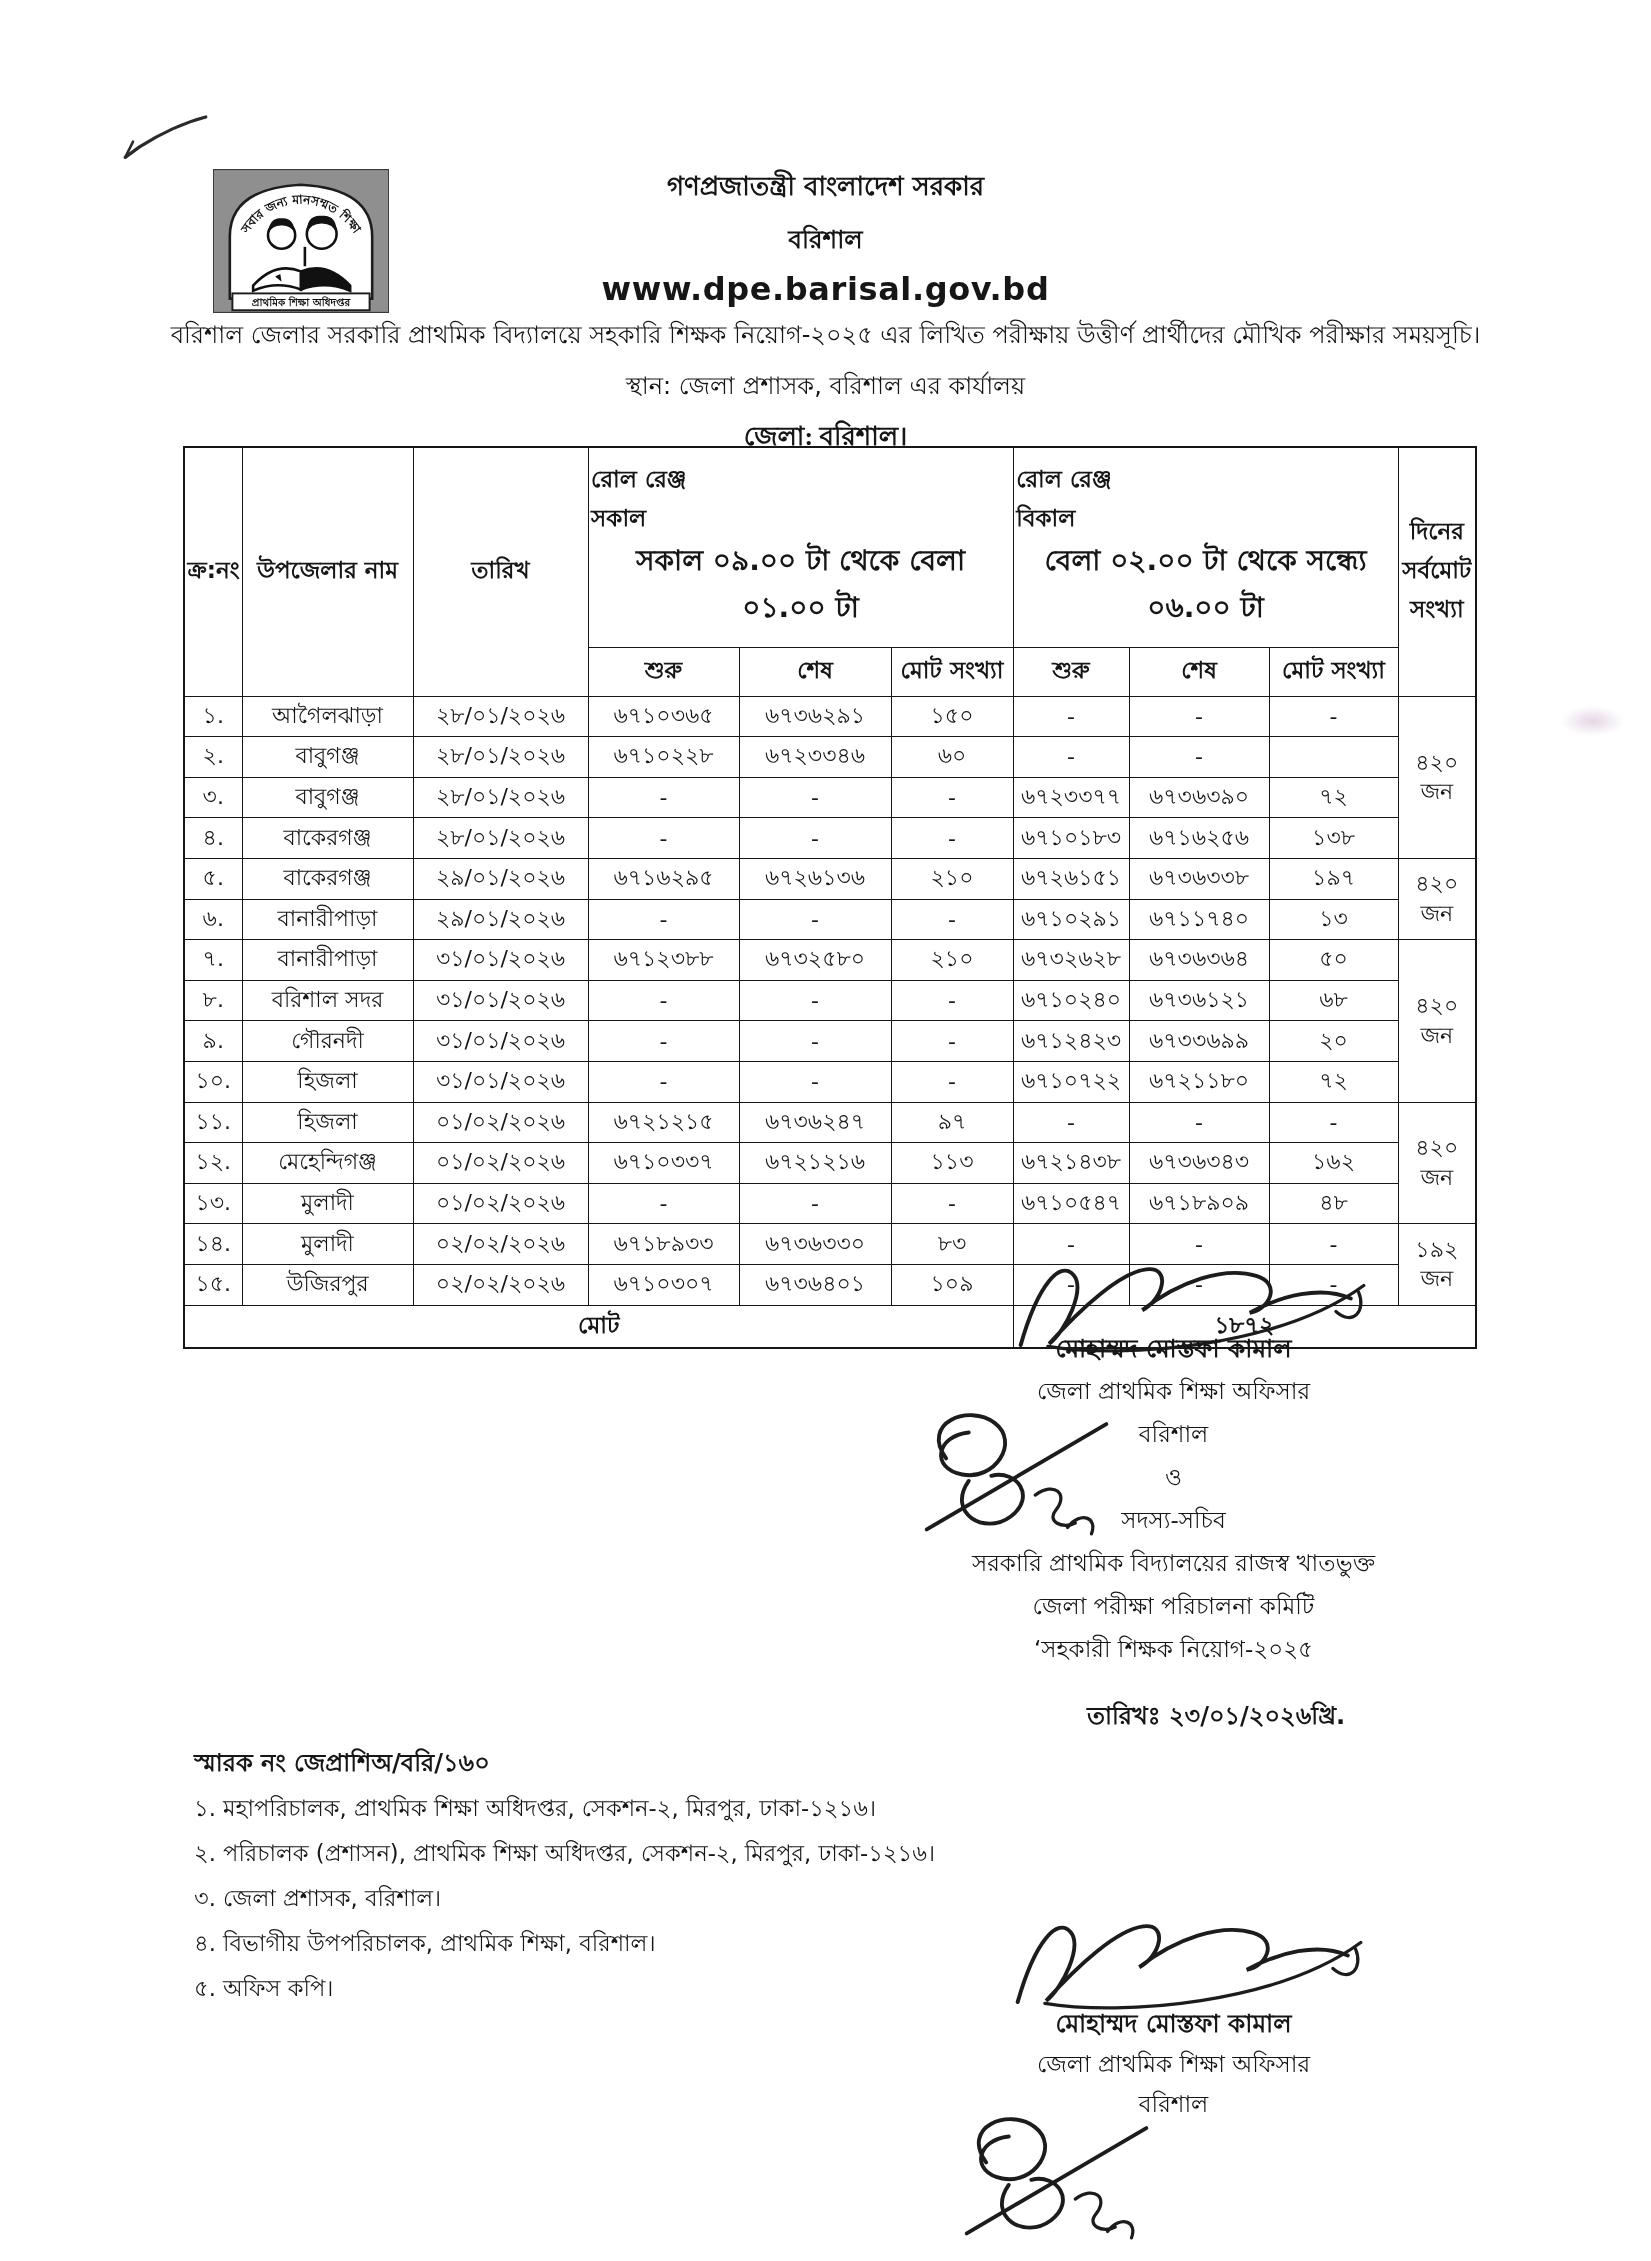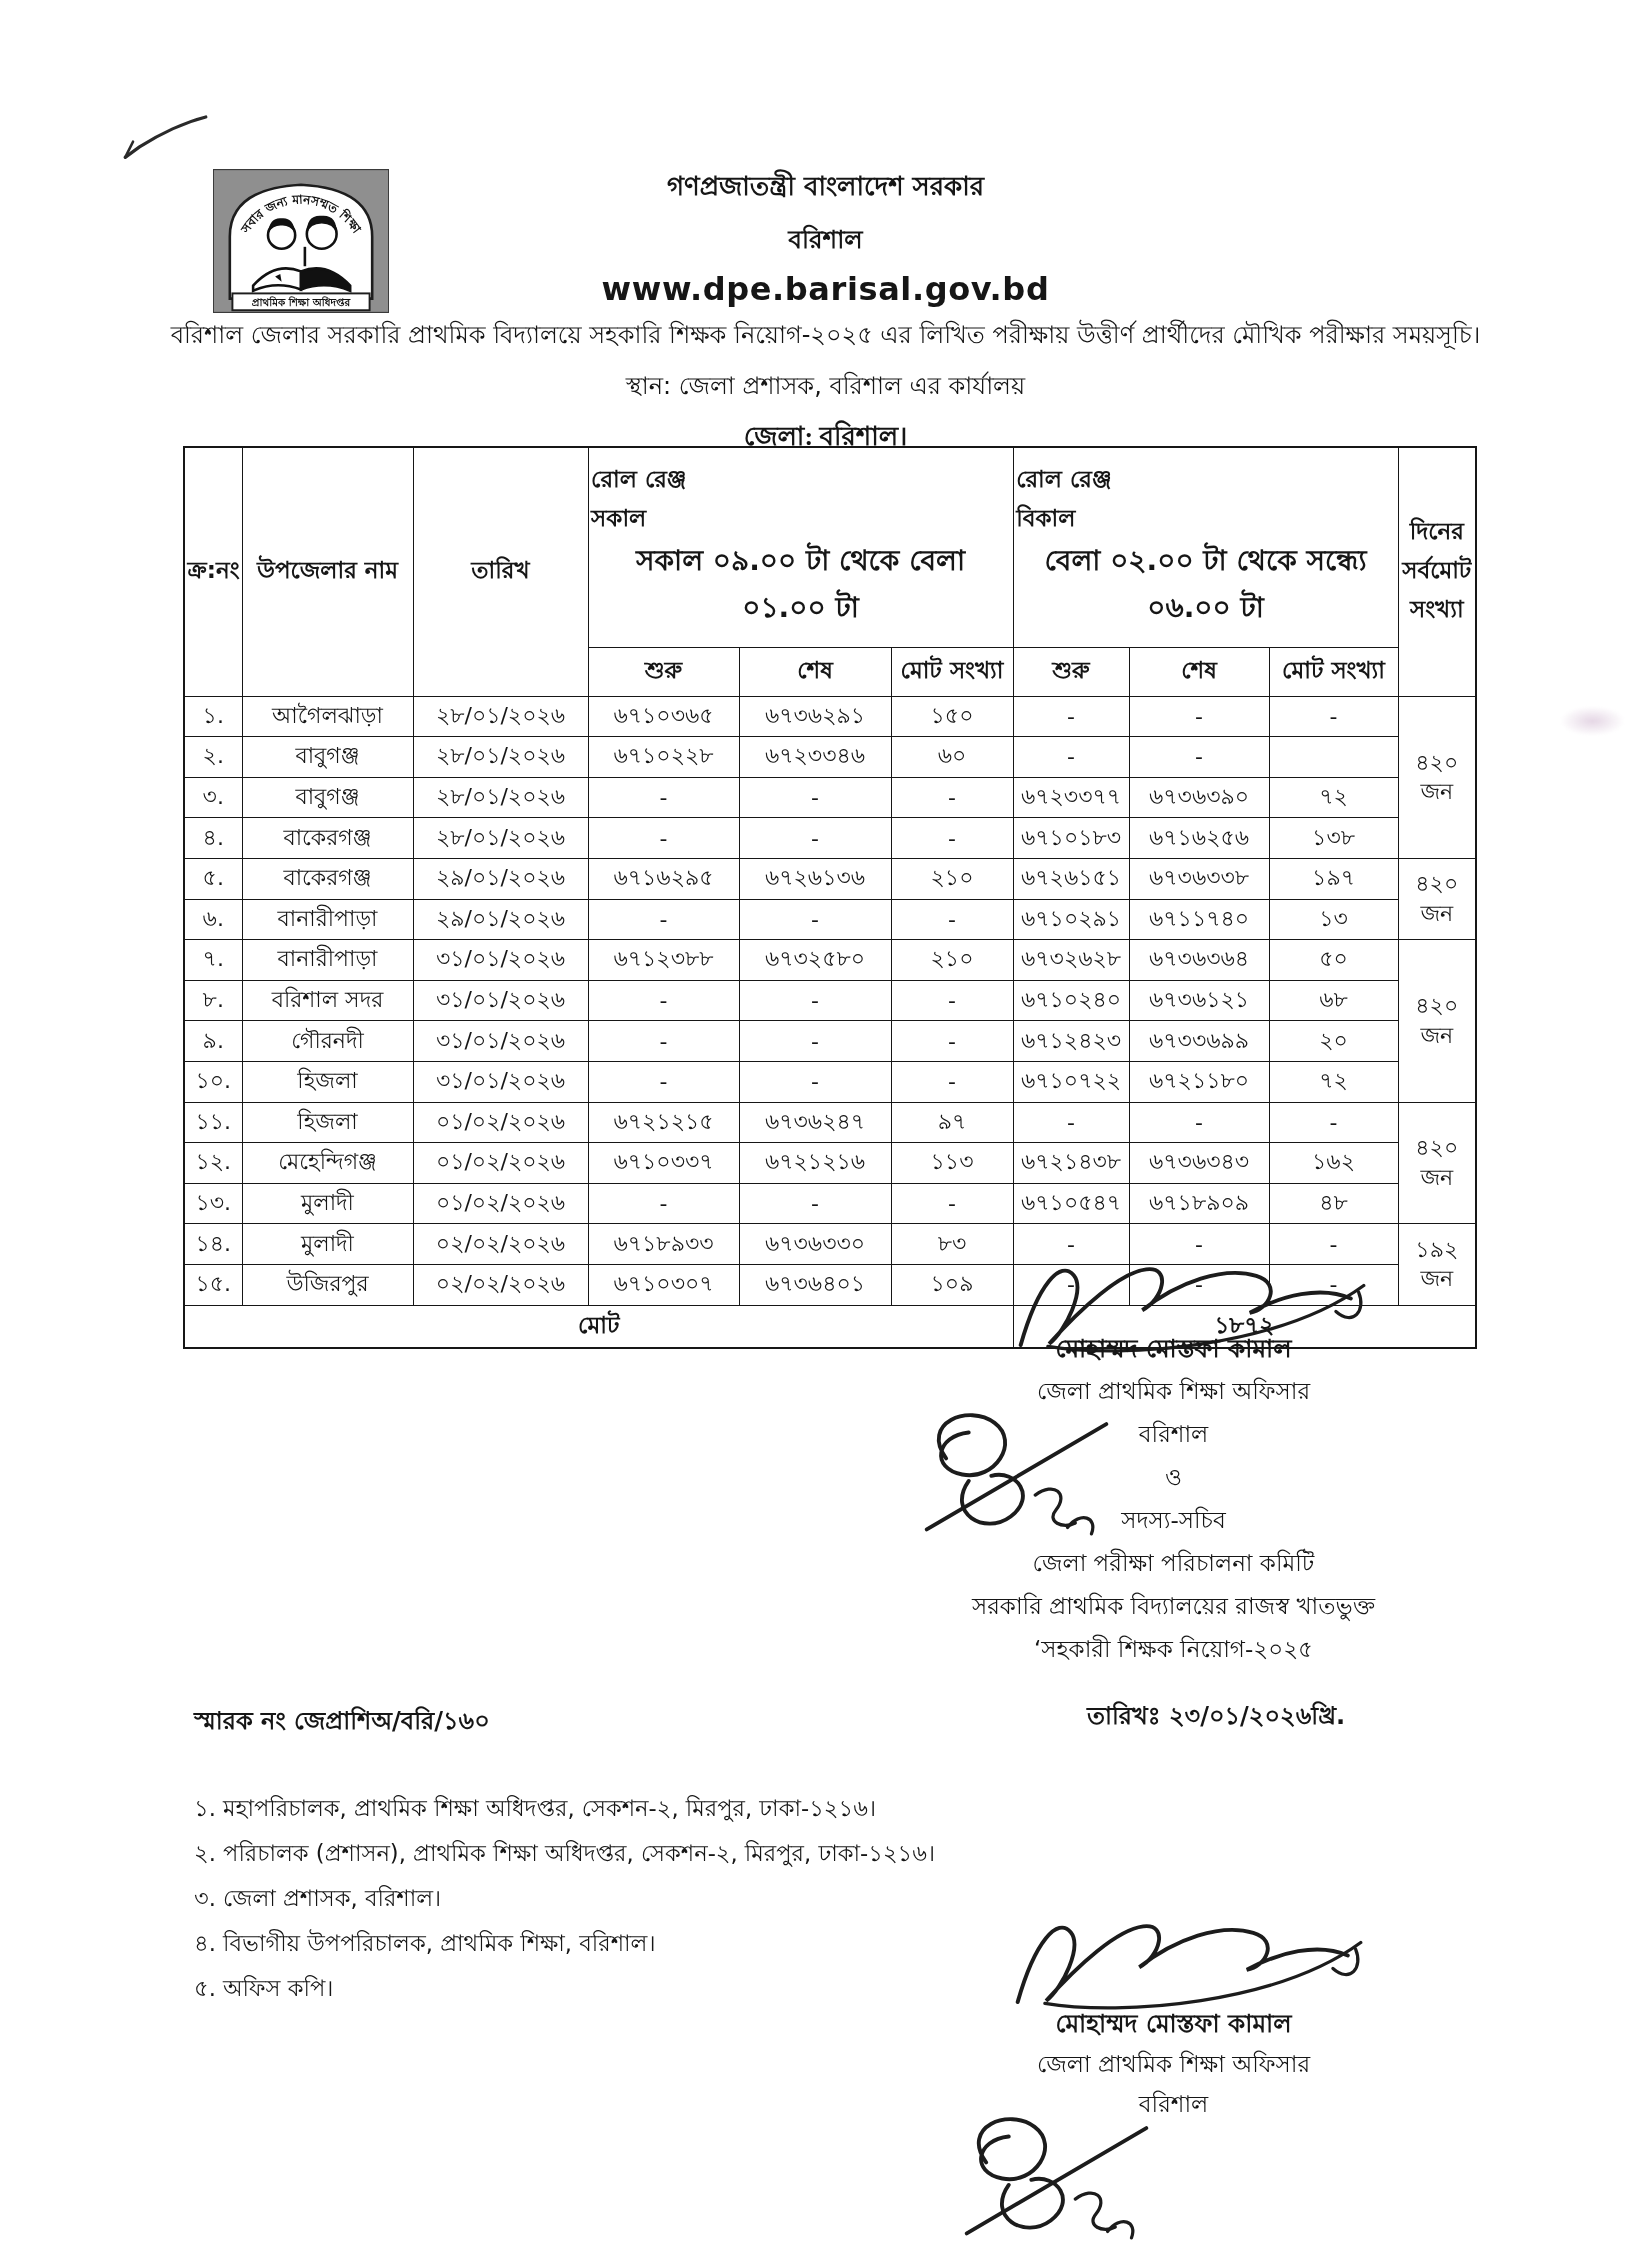--- a/index.html
+++ b/index.html
@@ -49,21 +49,21 @@
   td[data-name="cell-day-total"] div{line-height:1.35;}
   tr.total-row{height:43px;}
   td.total-label{text-align:right;padding-right:11.6px;font-weight:bold;font-size:23px;}
   td.total-value{font-weight:bold;font-size:23px;}
   
   .sig-svg{position:absolute;}
   .sig-block{position:absolute;text-align:center;}
   .sig-block .name{font-size:24.6px;font-weight:bold;line-height:43px;}
   .sig-block .ln{font-size:23px;line-height:43px;}
   
-  .memo-no{position:absolute;left:194px;top:1702px;font-size:24px;font-weight:bold;}
+  .memo-no{position:absolute;left:194px;top:1744px;font-size:24px;font-weight:bold;}
   .memo-date{position:absolute;left:1087px;top:1697px;font-size:24px;font-weight:bold;}
   .cc-heading{position:absolute;left:194px;top:1750px;font-size:23px;font-weight:bold;
     text-decoration:underline;text-underline-offset:5.2px;}
   .cc-list{position:absolute;left:194px;top:1786px;list-style:none;margin:0;padding:0;}
   .cc-list li{font-size:22.6px;height:45px;line-height:45px;}
 </style>
 </head>
 <body>
 
 <div class="page" data-name="scanned-document-page">
@@ -357,22 +357,22 @@
     <path d="M32 205 L310 42" fill="none" stroke="#1c1c1c" stroke-width="6" stroke-linecap="round"></path>
     <path d="M200 152 C230 130 252 150 232 175 C217 193 242 205 262 195" fill="none" stroke="#1c1c1c" stroke-width="5" stroke-linecap="round"></path>
     <path d="M250 202 C270 176 297 186 287 212" fill="none" stroke="#1c1c1c" stroke-width="5" stroke-linecap="round"></path>
   </svg>
   <div class="sig-block" style="left:957px;top:1327px;width:433px;" data-name="signatory-block">
     <div class="name" data-name="signatory-name">মোহাম্মদ মোস্তফা কামাল</div>
     <div class="ln" data-name="signatory-title">জেলা প্রাথমিক শিক্ষা অফিসার</div>
     <div class="ln" data-name="signatory-place">বরিশাল</div>
     <div class="ln" data-name="signatory-and">ও</div>
     <div class="ln" data-name="signatory-role">সদস্য-সচিব</div>
+    <div class="ln" data-name="signatory-committee2">সরকারি প্রাথমিক বিদ্যালয়ের রাজস্ব খাতভুক্ত</div>
     <div class="ln" data-name="signatory-committee">জেলা পরীক্ষা পরিচালনা কমিটি</div>
-    <div class="ln" data-name="signatory-committee2">সরকারি প্রাথমিক বিদ্যালয়ের রাজস্ব খাতভুক্ত</div>
     <div class="ln" data-name="signatory-committee3">‘সহকারী শিক্ষক নিয়োগ-২০২৫</div>
   </div>
 
   <div class="memo-no" data-name="memo-number">স্মারক নং জেপ্রাশিঅ/বরি/১৬০</div>
   <div class="memo-date" data-name="memo-date">তারিখঃ ২৩/০১/২০২৬খ্রি.</div>
 
   <ul class="cc-list" data-name="cc-list">
     <li data-name="cc-item">১. মহাপরিচালক, প্রাথমিক শিক্ষা অধিদপ্তর, সেকশন-২, মিরপুর, ঢাকা-১২১৬।</li>
     <li data-name="cc-item">২. পরিচালক (প্রশাসন), প্রাথমিক শিক্ষা অধিদপ্তর, সেকশন-২, মিরপুর, ঢাকা-১২১৬।</li>
     <li data-name="cc-item">৩. জেলা প্রশাসক, বরিশাল।</li>

